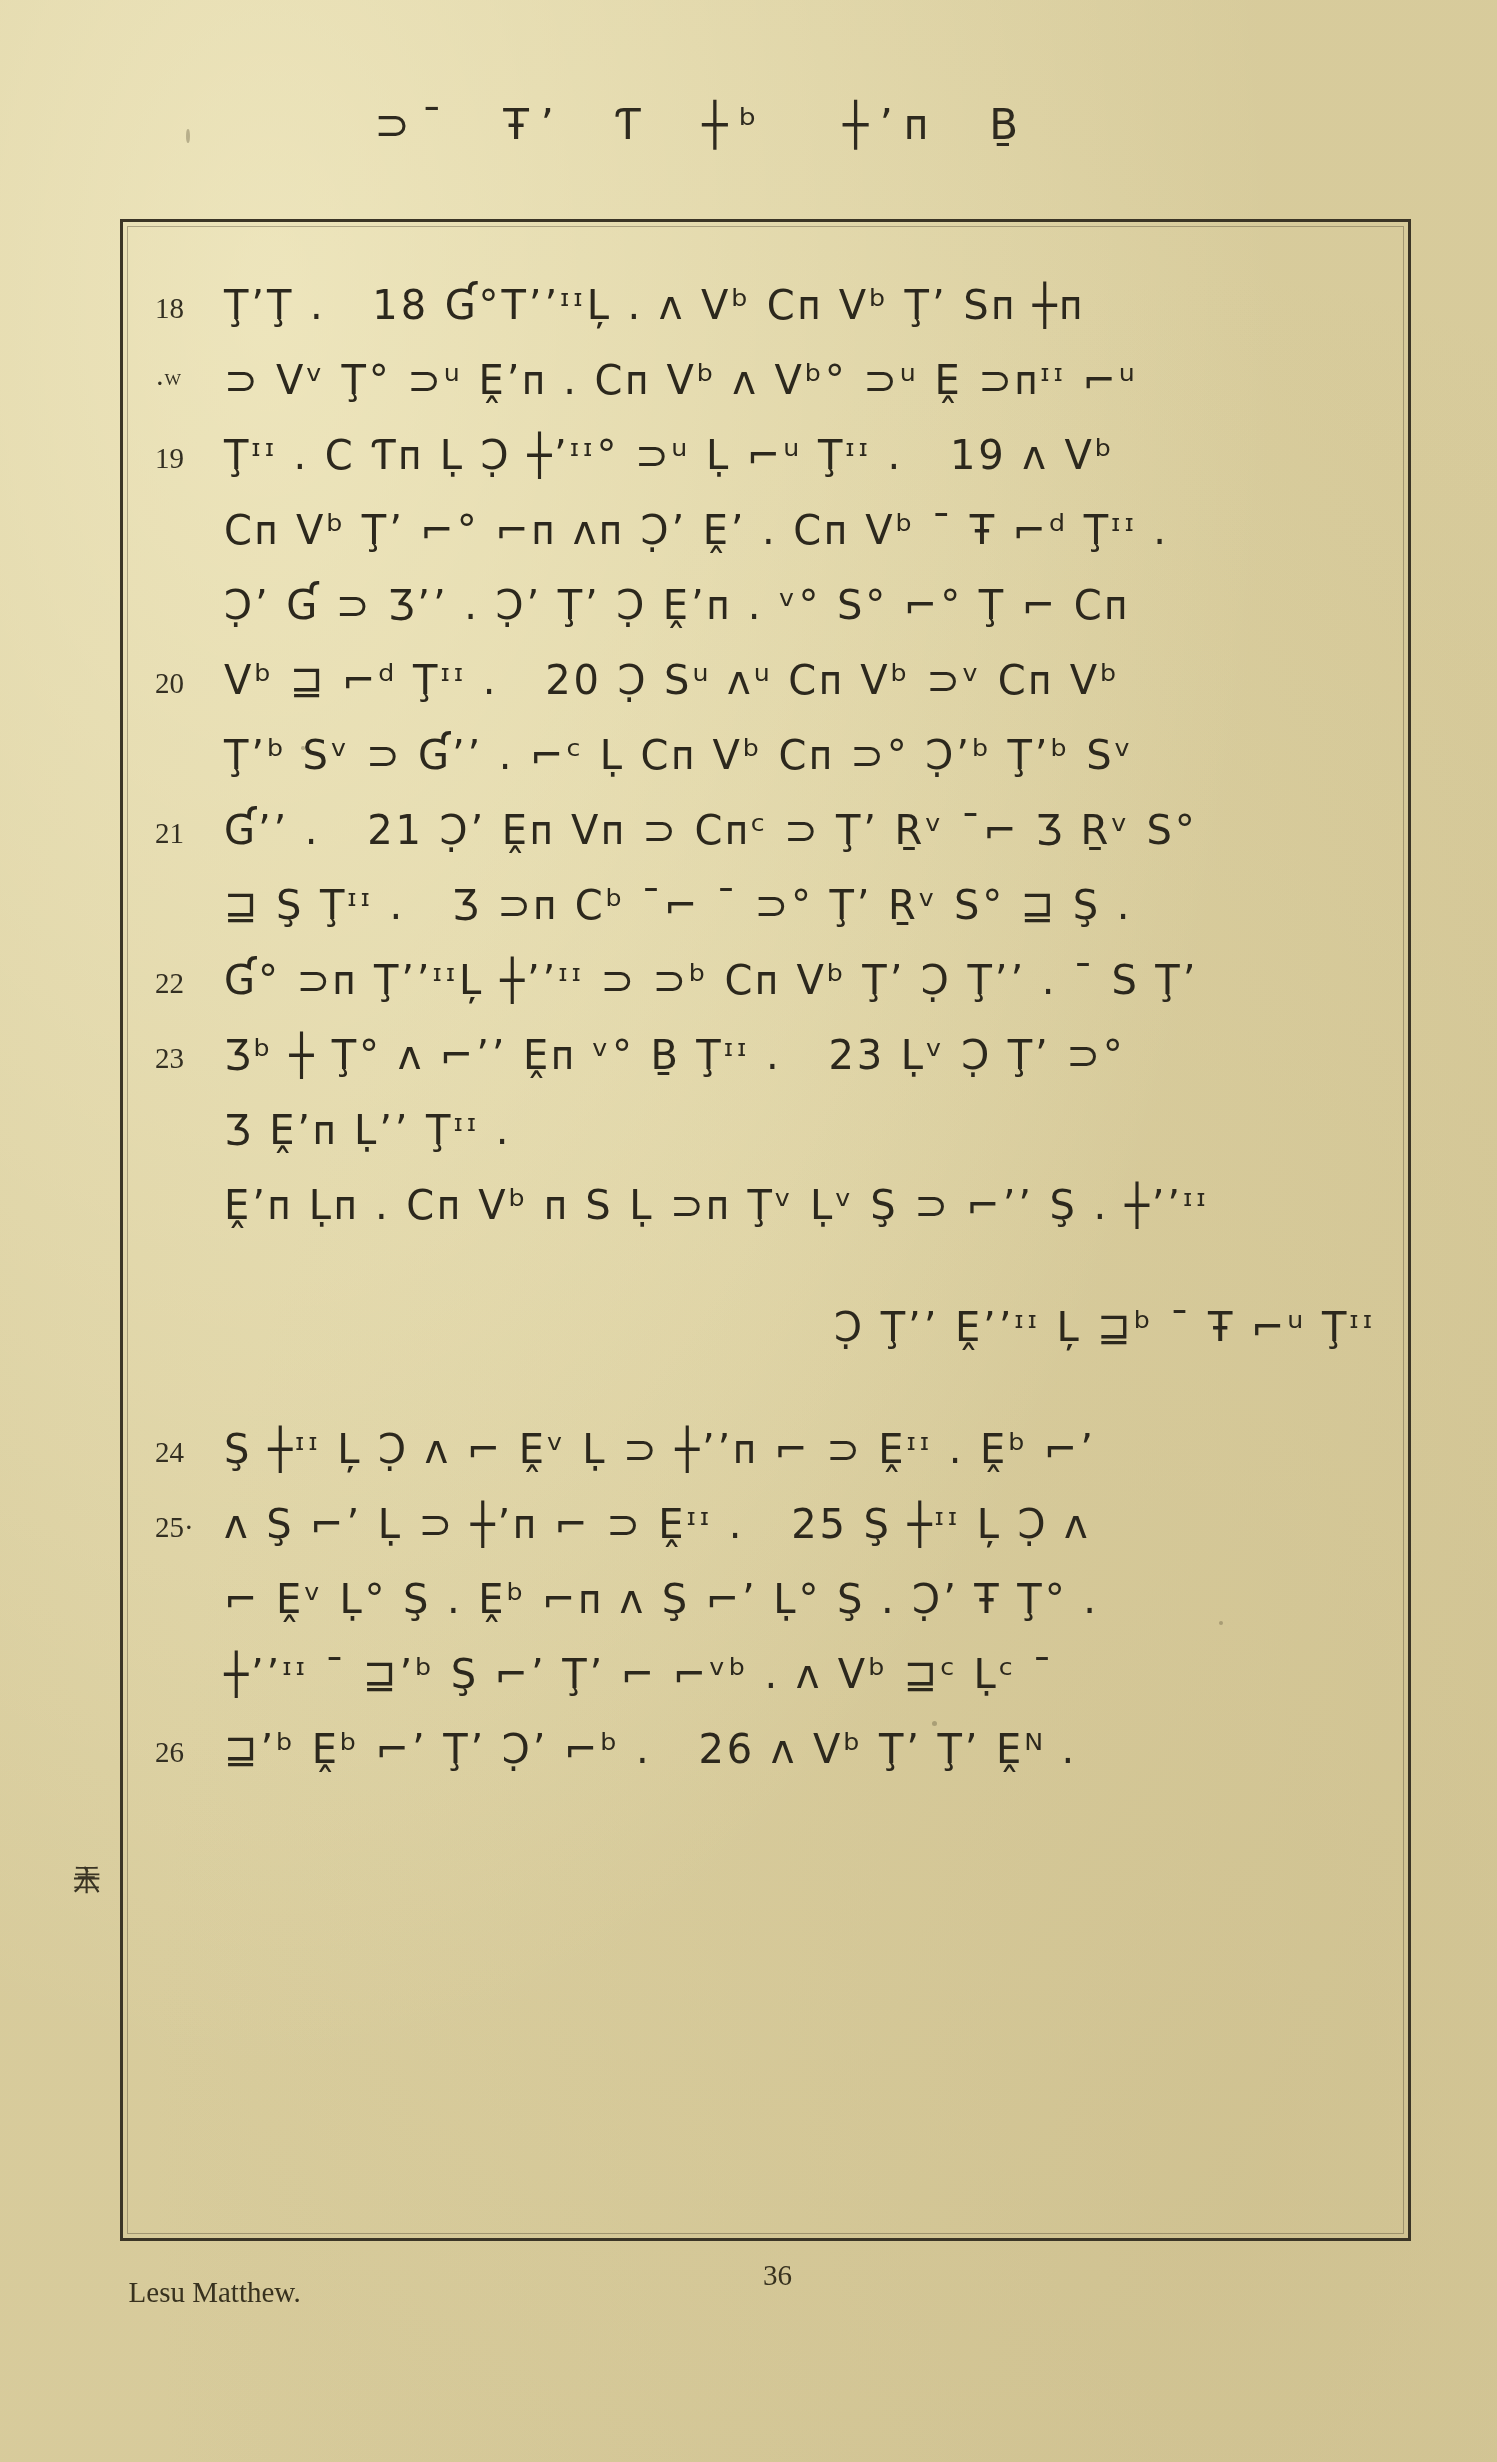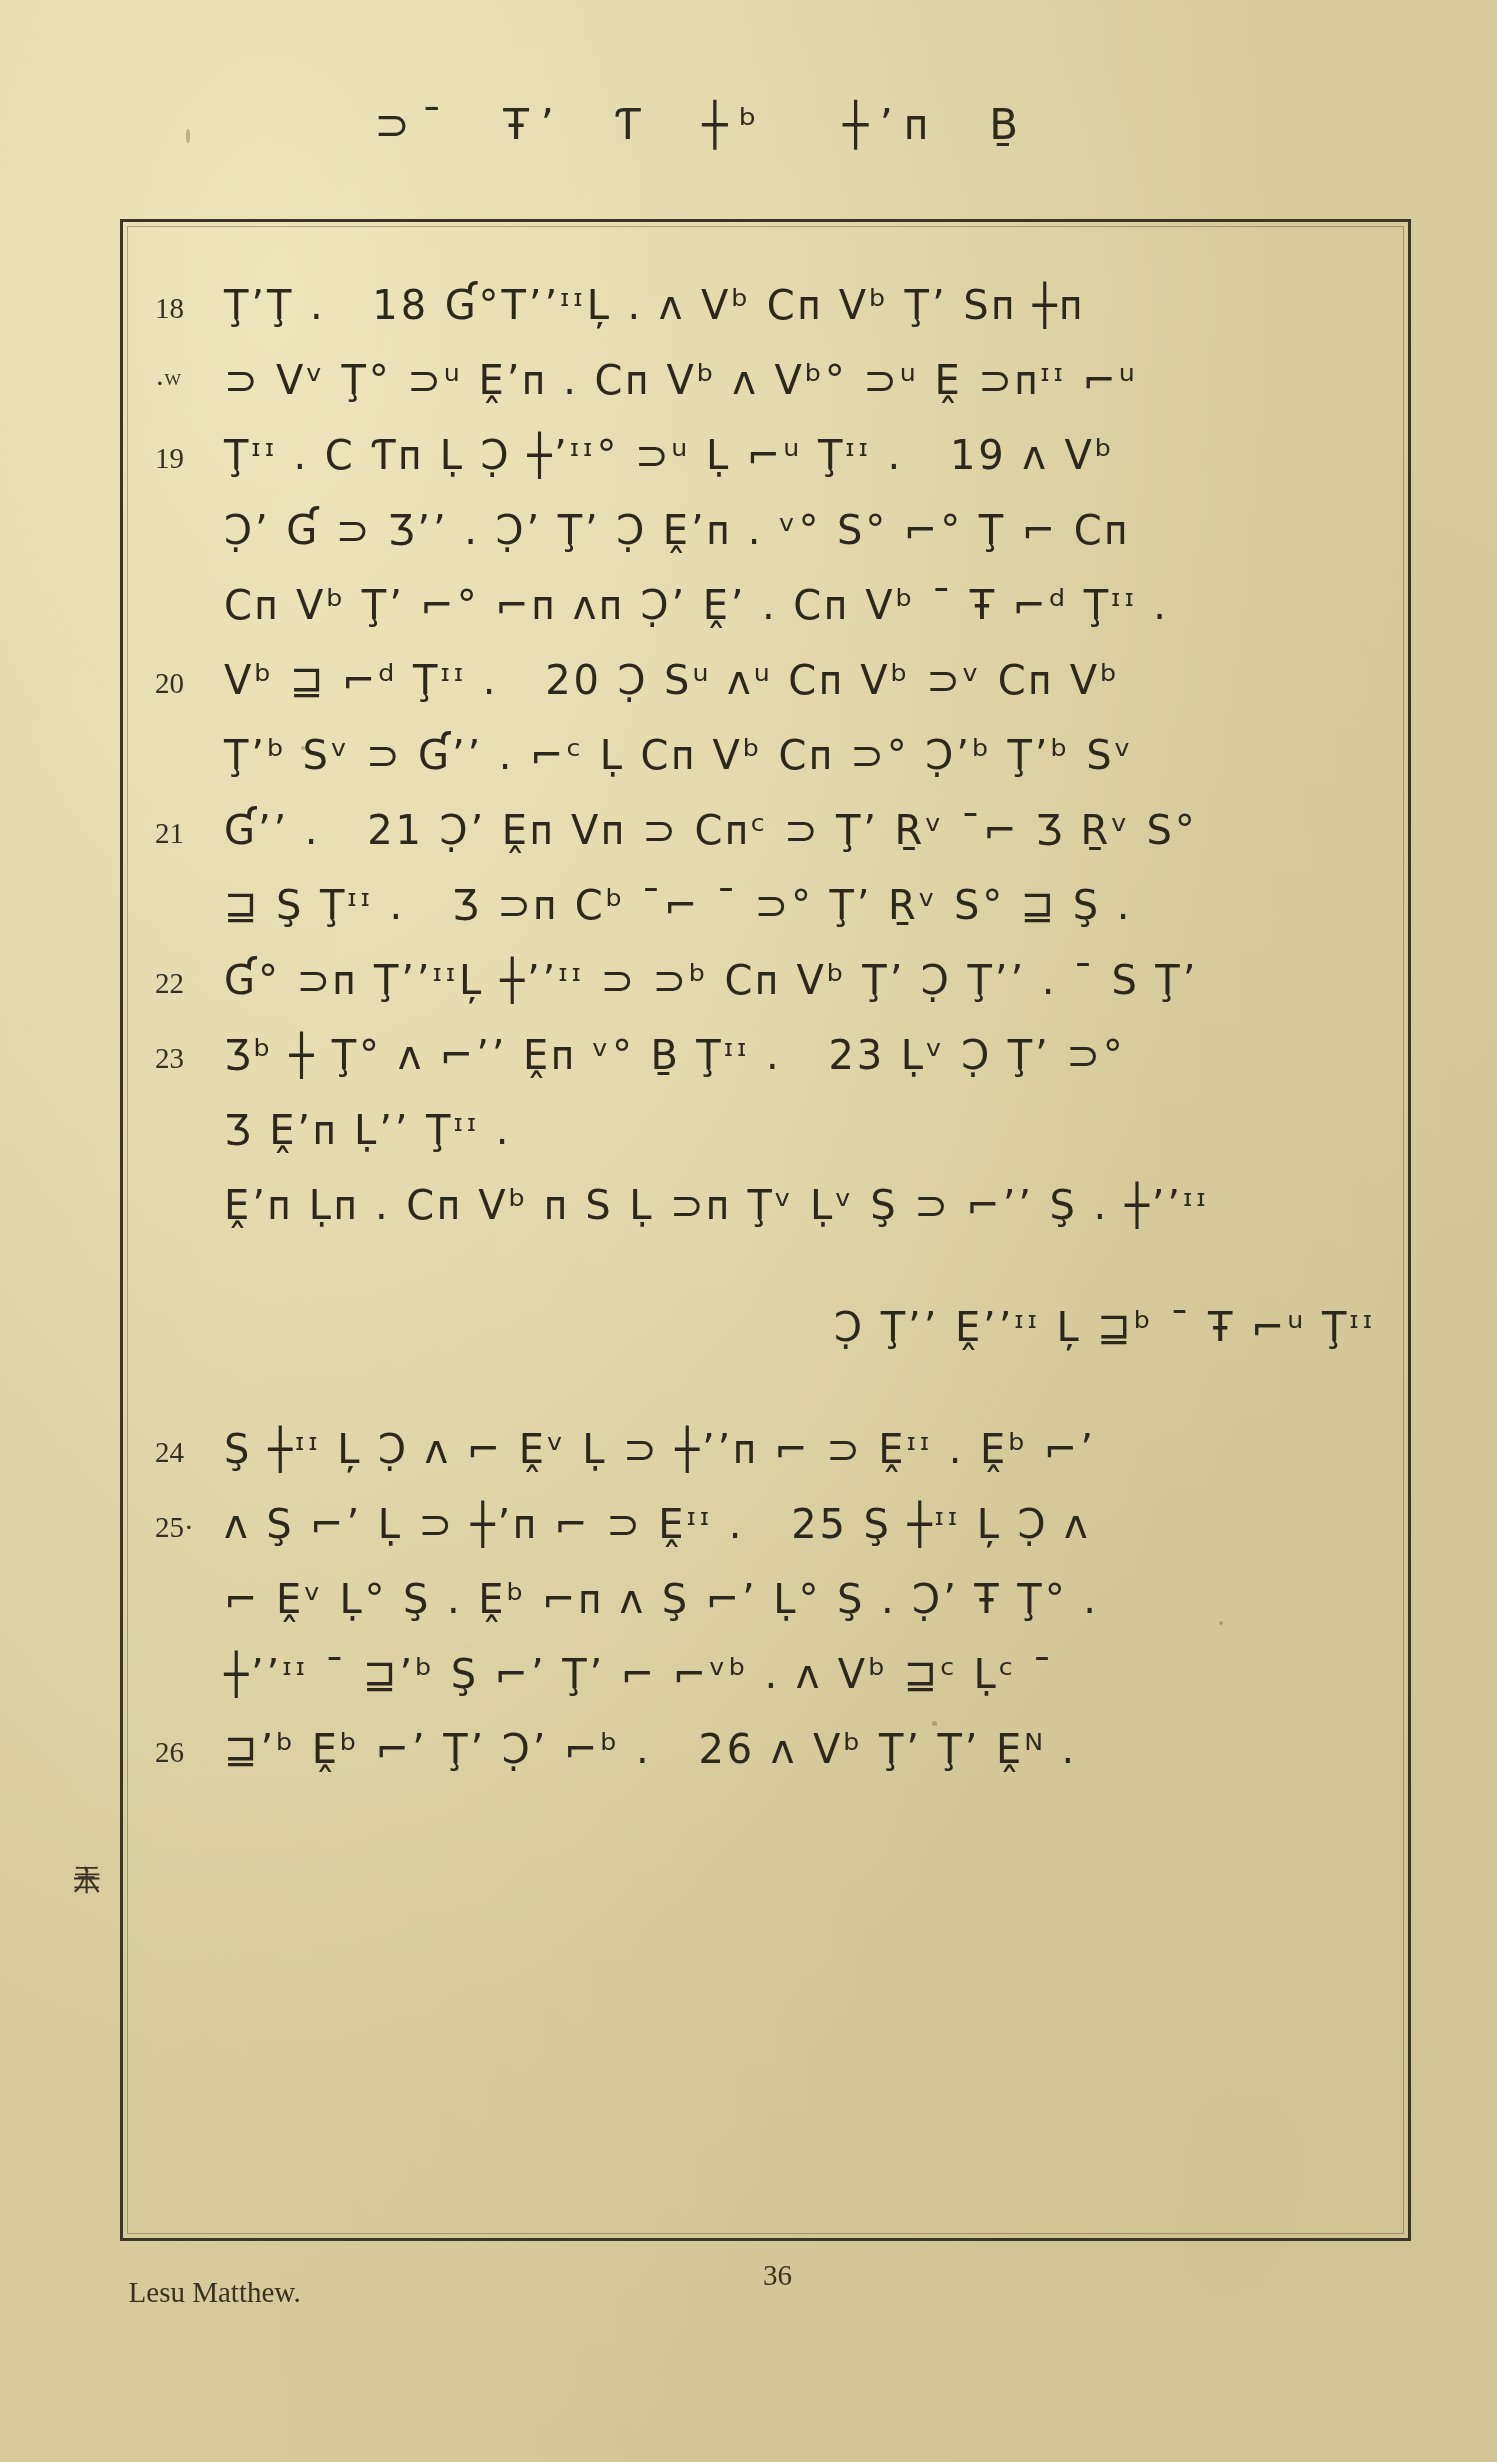--- a/index.html
+++ b/index.html
@@ -155,22 +155,22 @@
 
   <div class="running-head">⊃¯  Ŧ’  Ƭ  ┼ᵇ   ┼’ᴨ  Ḇ</div>
 
   <div class="side-stamp">六十三</div>
 
   <div class="frame">
     <div class="lines" id="lines-host">
         <div class="line"><span class="vnum">18</span><span class="txt">Ţ’Ţ .   18 Ɠ°T’’ᶦᶦĻ . ʌ Vᵇ Ϲᴨ Vᵇ Ţ’ Sᴨ ┼ᴨ</span></div>
         <div class="line"><span class="vnum">·ᵂ</span><span class="txt">⊃ Vᵛ Ţ° ⊃ᵘ Ḙ’ᴨ . Ϲᴨ Vᵇ ʌ Vᵇ° ⊃ᵘ Ḙ ⊃ᴨᶦᶦ ⌐ᵘ</span></div>
         <div class="line"><span class="vnum">19</span><span class="txt">Ţᶦᶦ . Ϲ Ƭᴨ Ḷ Ɔ̣ ┼’ᶦᶦ° ⊃ᵘ Ḷ ⌐ᵘ Ţᶦᶦ .   19 ʌ Vᵇ</span></div>
+        <div class="line"><span class="txt">Ϲᴨ Vᵇ Ţ’ ⌐° ⌐ᴨ ʌᴨ Ɔ̣’ Ḙ’ . Ϲᴨ Vᵇ ¯ Ŧ ⌐ᵈ Ţᶦᶦ .</span></div>
         <div class="line"><span class="txt">Ɔ̣’ Ɠ ⊃ Ʒ’’ . Ɔ̣’ Ţ’ Ɔ̣ Ḙ’ᴨ . ᵛ° S° ⌐° Ţ ⌐ Ϲᴨ</span></div>
-        <div class="line"><span class="txt">Ϲᴨ Vᵇ Ţ’ ⌐° ⌐ᴨ ʌᴨ Ɔ̣’ Ḙ’ . Ϲᴨ Vᵇ ¯ Ŧ ⌐ᵈ Ţᶦᶦ .</span></div>
         <div class="line"><span class="vnum">20</span><span class="txt">Vᵇ ⊒ ⌐ᵈ Ţᶦᶦ .   20 Ɔ̣ Sᵘ ʌᵘ Ϲᴨ Vᵇ ⊃ᵛ Ϲᴨ Vᵇ</span></div>
         <div class="line"><span class="txt">Ţ’ᵇ Sᵛ ⊃ Ɠ’’ . ⌐ᶜ Ḷ Ϲᴨ Vᵇ Ϲᴨ ⊃° Ɔ̣’ᵇ Ţ’ᵇ Sᵛ</span></div>
         <div class="line"><span class="vnum">21</span><span class="txt">Ɠ’’ .   21 Ɔ̣’ Ḙᴨ Vᴨ ⊃ Ϲᴨᶜ ⊃ Ţ’ Ṟᵛ ¯⌐ Ʒ Ṟᵛ S°</span></div>
         <div class="line"><span class="txt">⊒ Ş Ţᶦᶦ .   Ʒ ⊃ᴨ Ϲᵇ ¯⌐ ¯ ⊃° Ţ’ Ṟᵛ S° ⊒ Ş .</span></div>
         <div class="line"><span class="vnum">22</span><span class="txt">Ɠ° ⊃ᴨ Ţ’’ᶦᶦĻ ┼’’ᶦᶦ ⊃ ⊃ᵇ Ϲᴨ Vᵇ Ţ’ Ɔ̣ Ţ’’ . ¯ S Ţ’</span></div>
         <div class="line"><span class="vnum">23</span><span class="txt">Ʒᵇ ┼ Ţ° ʌ ⌐’’ Ḙᴨ ᵛ° Ḇ Ţᶦᶦ .   23 Ḷᵛ Ɔ̣ Ţ’ ⊃°</span></div>
         <div class="line"><span class="txt">Ʒ Ḙ’ᴨ Ḷ’’ Ţᶦᶦ .</span></div>
         <div class="line"><span class="txt">Ḙ’ᴨ Ḷᴨ . Ϲᴨ Vᵇ ᴨ S Ḷ ⊃ᴨ Ţᵛ Ḷᵛ Ş ⊃ ⌐’’ Ş . ┼’’ᶦᶦ</span></div>
         <div class="line gap"></div>
         <div class="line center"><span class="txt">Ɔ̣ Ţ’’ Ḙ’’ᶦᶦ Ļ ⊒ᵇ ¯ Ŧ ⌐ᵘ Ţᶦᶦ</span></div>

